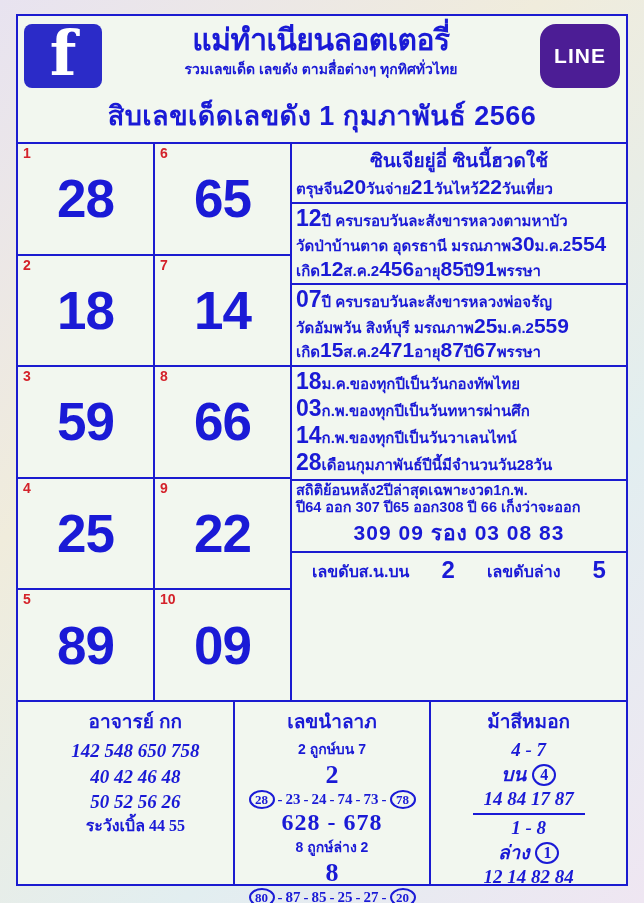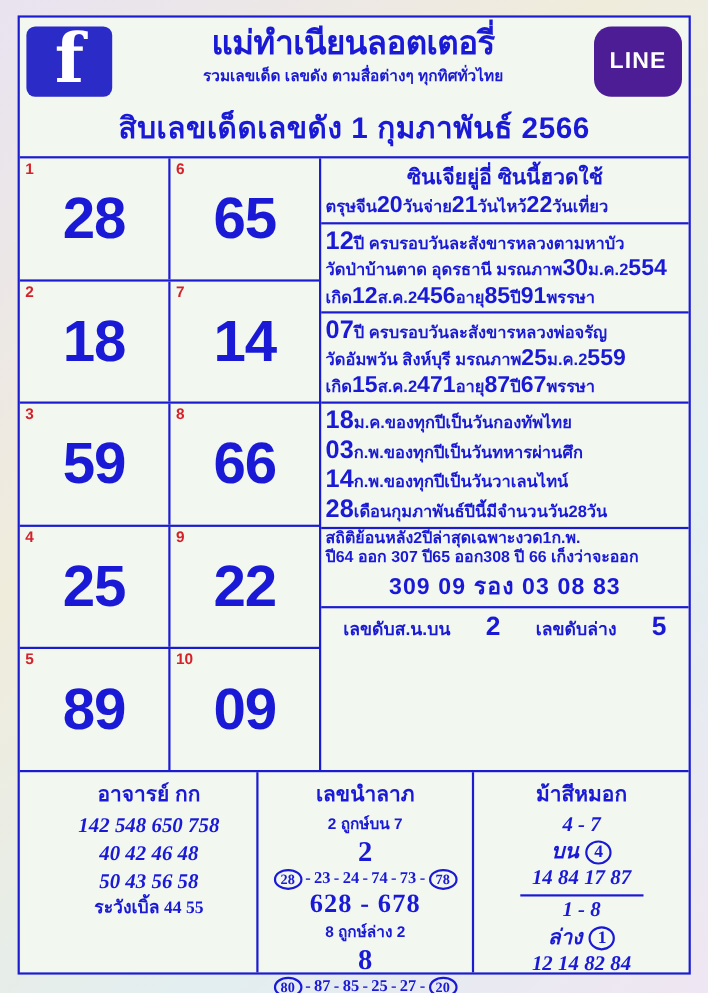--- a/index.html
+++ b/index.html
@@ -389,21 +389,21 @@
 
       </div>
     </div>
 
     <div class="foot">
 
       <div class="fcol c1">
         <div class="ftitle">อาจารย์ กก</div>
         <div class="frow">142 548 650 758</div>
         <div class="frow">40 42 46 48</div>
-        <div class="frow">50 43 56 58</div>
+        <div class="frow">50 52 56 26</div>
         <div class="frow fsmall">ระวังเบิ้ล 44 55</div>
       </div>
 
       <div class="fcol c2">
         <div class="ftitle">เลขนำลาภ</div>
         <div class="r-top">2  ถูกษ์บน  7</div>
         <div class="bigone">2</div>
         <div class="chipline">
           <span class="chip">28</span>-
           <span>23</span>-

